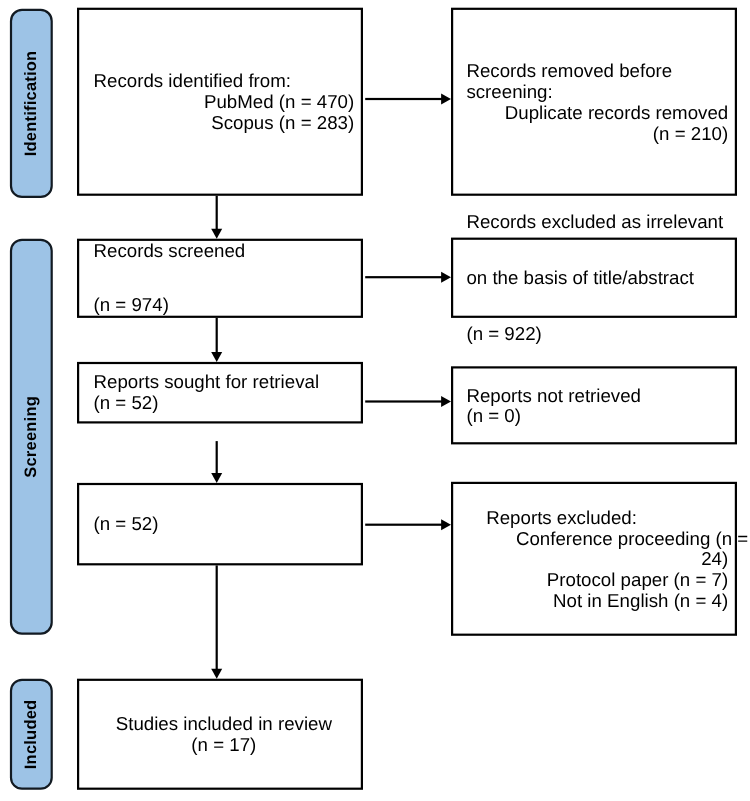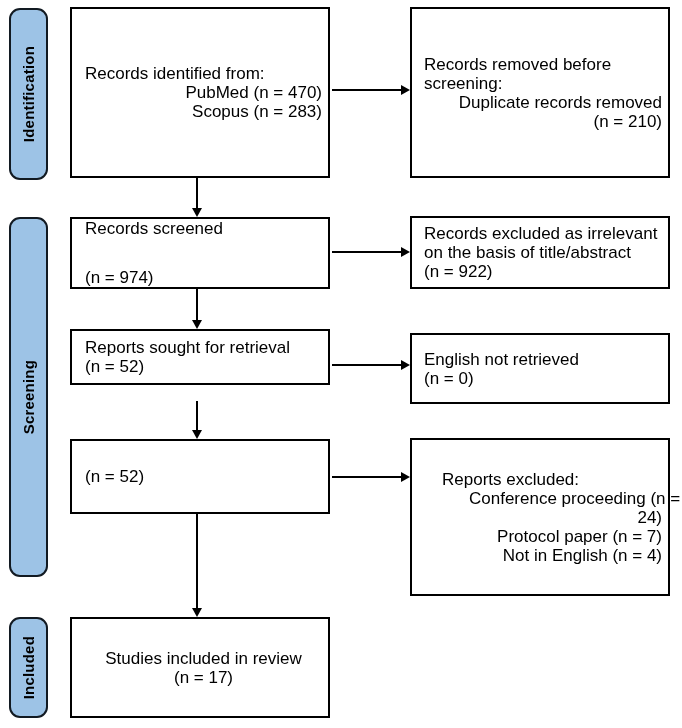--- a/index.html
+++ b/index.html
@@ -89,32 +89,32 @@
     <div class="ln">(n = 17)</div>
   </div>
 
   <div class="box right" style="left:410px;top:7px;height:171px;">
     <div class="ln">Records removed before</div>
     <div class="ln">screening:</div>
     <div class="ln ind">Duplicate records removed</div>
     <div class="ln ind">(n = 210)</div>
   </div>
 
-  <div class="box right" style="left:410px;top:216px;height:73px;">
+  <div class="box right" style="left:410px;top:216px;height:73px;gap:32px;">
     <div class="ln">Records excluded as irrelevant</div>
     <div class="ln">on the basis of title/abstract</div>
     <div class="ln">(n = 922)</div>
   </div>
 
   <div class="box right" style="left:410px;top:333px;height:71px;">
-    <div class="ln">English not retrieved</div>
+    <div class="ln">Reports not retrieved</div>
     <div class="ln">(n = 0)</div>
   </div>
 
-  <div class="box right" style="left:410px;top:438px;height:158px;padding-left:30px;">
+  <div class="box right" style="left:410px;top:438px;height:140px;padding-left:30px;">
     <div class="ln">Reports excluded:</div>
     <div class="ln ind">Conference proceeding (n =</div>
     <div class="ln ind">24)</div>
     <div class="ln ind">Protocol paper (n = 7)</div>
     <div class="ln ind">Not in English (n = 4)</div>
   </div>
 
   <div>
     <div class="vline" style="left:196px;top:178px;height:31px;"></div>
     <div class="vhead" style="left:192px;top:208px;"></div>

